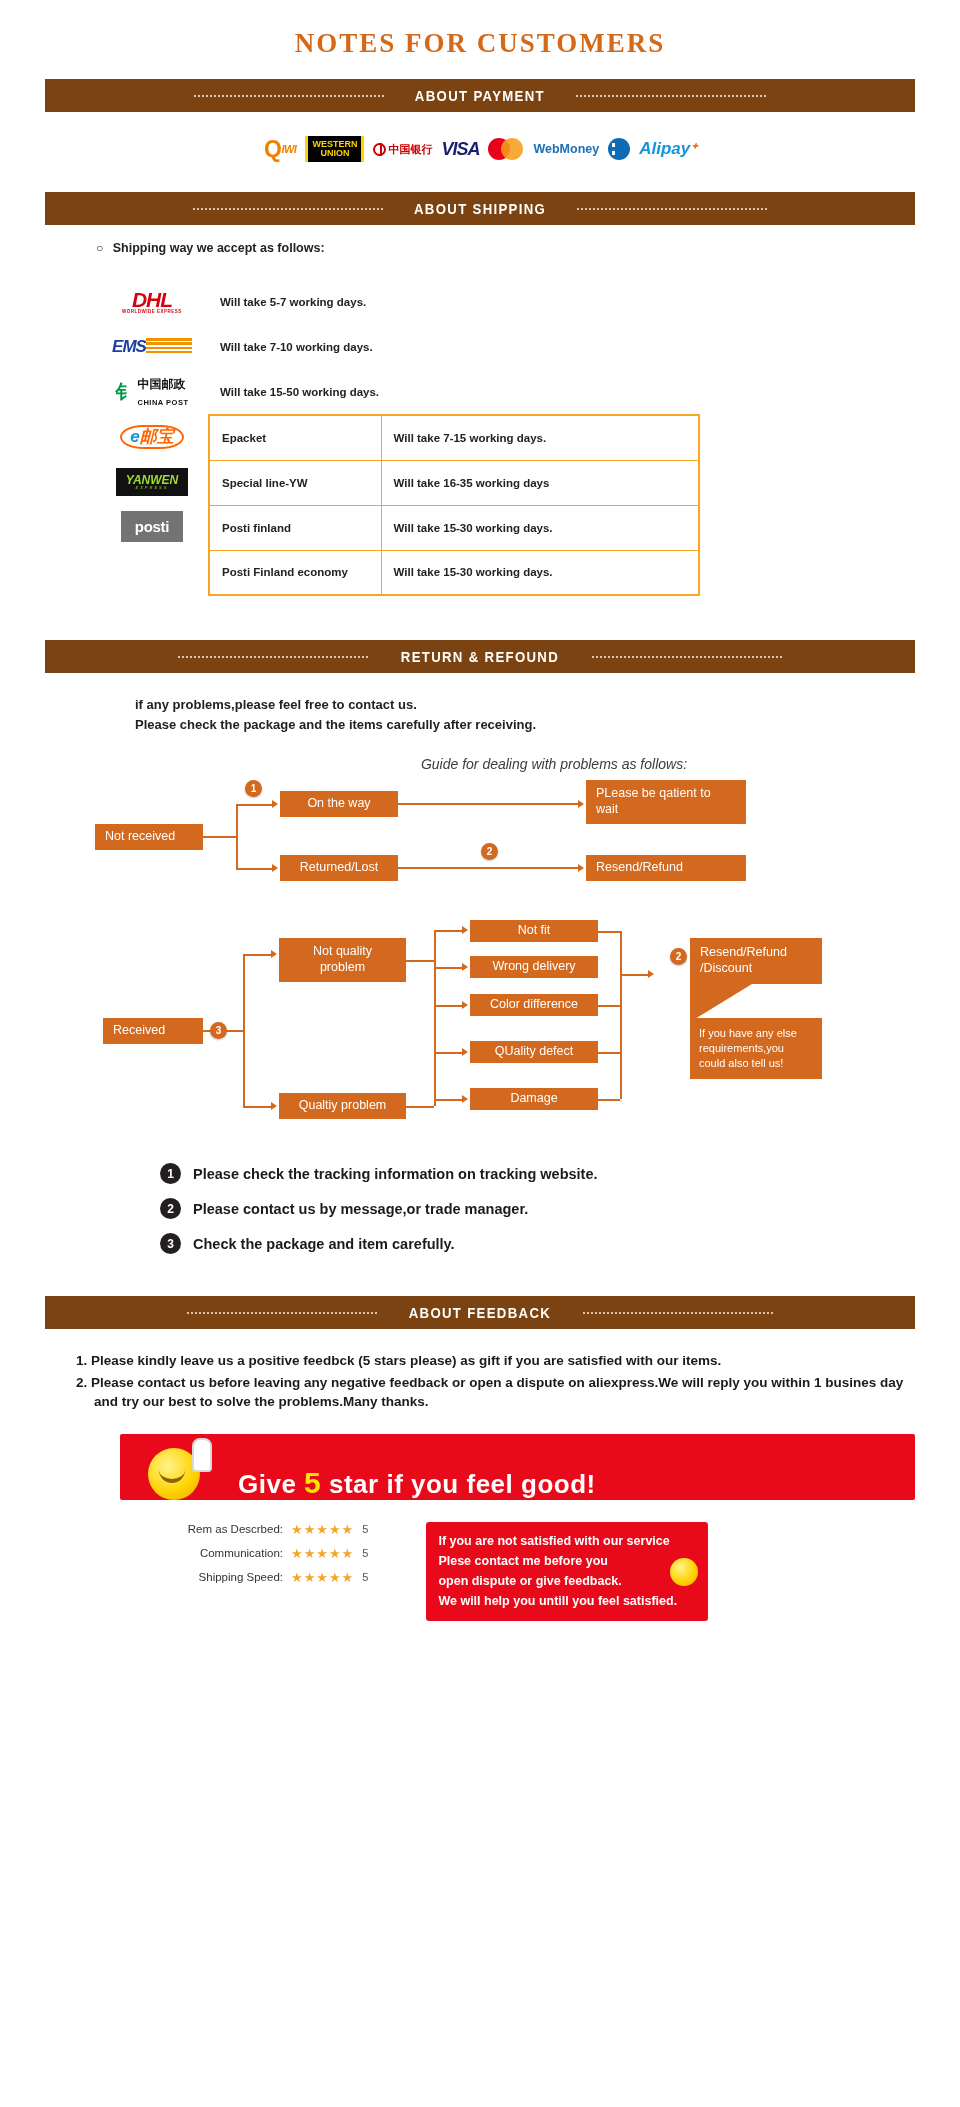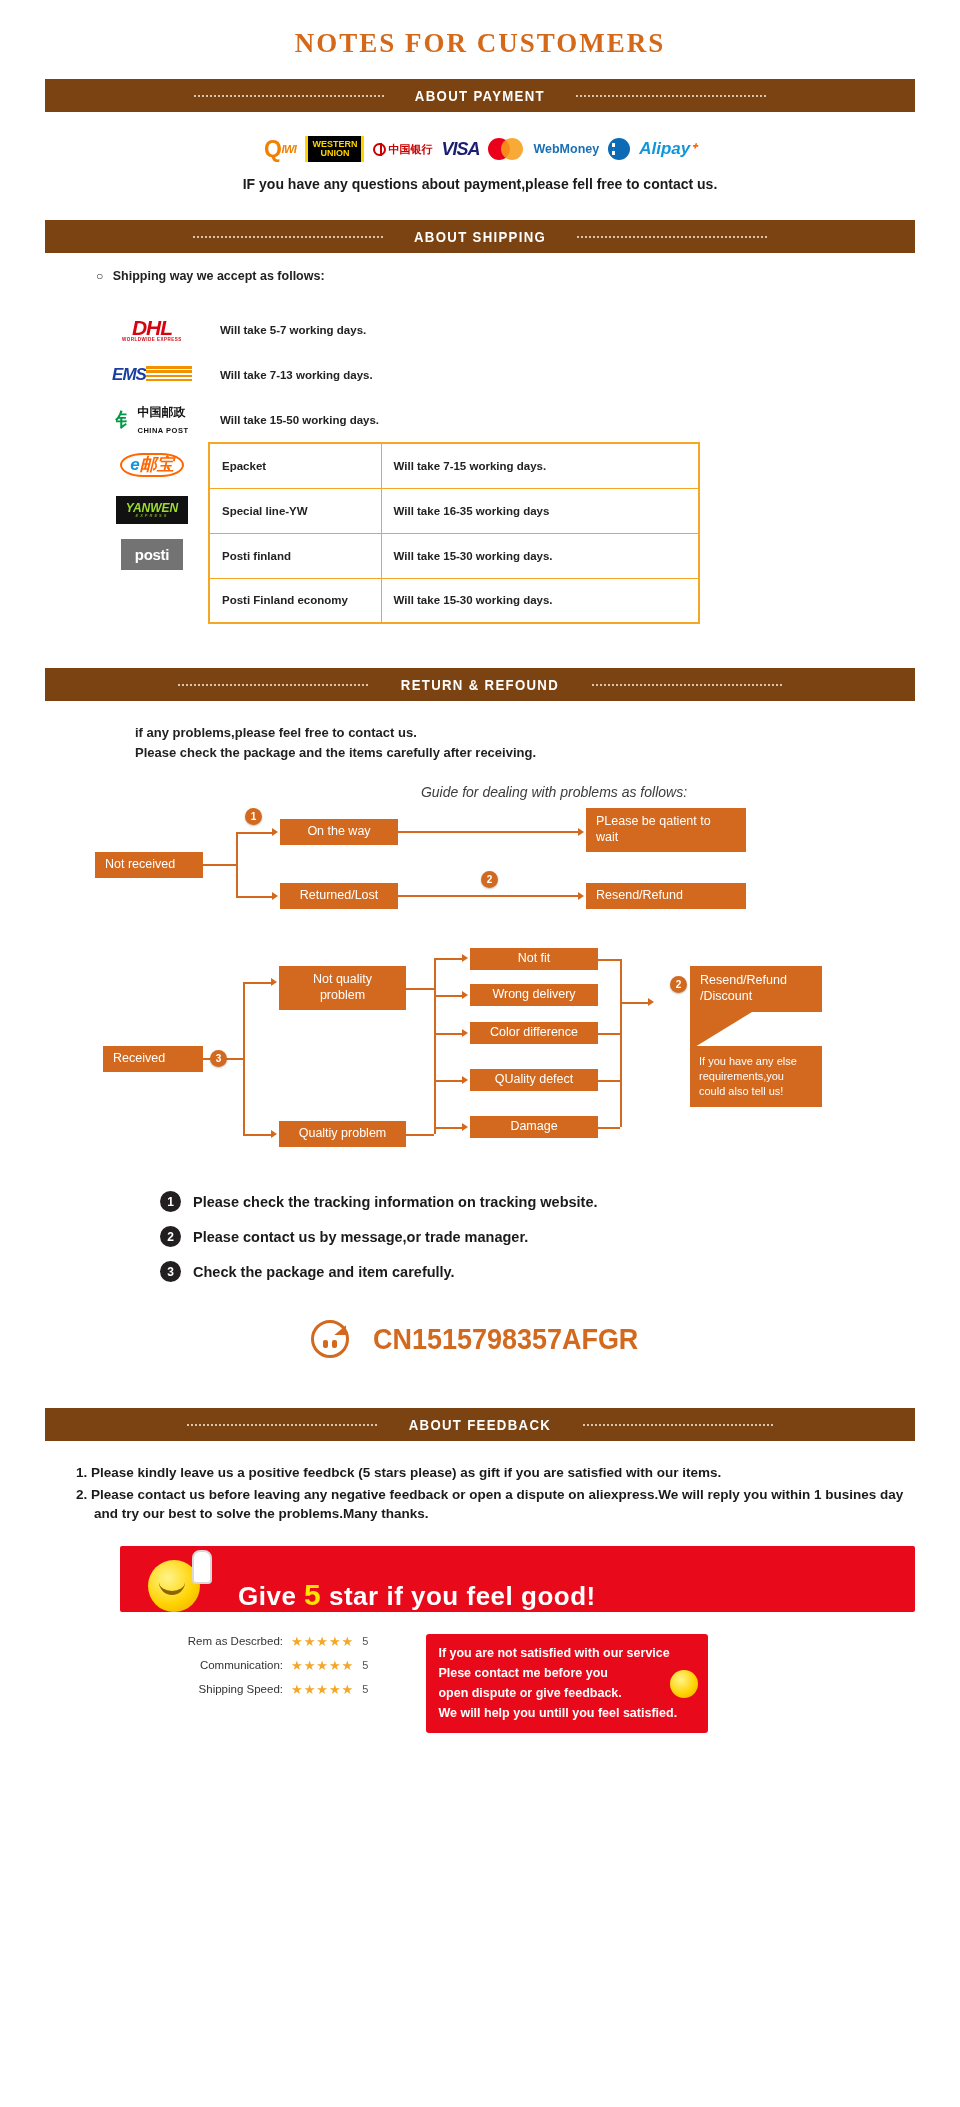--- a/index.html
+++ b/index.html
@@ -242,21 +242,20 @@
       <span class="logo lg-boc"><span class="ring"></span>中国银行</span>
       <span class="logo lg-visa">VISA</span>
       <span class="logo lg-mc">
           <i class="r"></i>
           <i class="y"></i>
         </span>
       <span class="logo lg-wm">WebMoney</span>
       <span class="lg-wmdot"></span>
       <span class="logo lg-alipay">Alipay<b>⁺</b></span>
     </div>
-    <div class="pay-note">IF you have any questions about payment,please fell free to contact us.</div>
   </div>
 
   <div class="bar" style="margin-top:20px;">
     <span class="dots"></span>
     <span class="bar-title">ABOUT   SHIPPING</span>
     <span class="dots"></span>
   </div>
 
   <div class="ship-wrap">
     <div class="ship-head">
@@ -276,21 +275,21 @@
         <span class="lg-ems">
             <span class="e">EMS</span>
             <span class="bars">
               <span></span>
               <span></span>
               <span></span>
               <span></span>
             </span>
           </span>
       </div>
-      <div class="ship-txt">Will take 7-13 working days.</div>
+      <div class="ship-txt">Will take 7-10 working days.</div>
     </div>
 
     <div class="ship-row">
       <div class="ship-logo">
         <span class="lg-cp">
             <span class="mark">钅</span>
             <span class="tx"><span class="cn">中国邮政</span><br><span class="en">CHINA POST</span></span>
           </span>
       </div>
       <div class="ship-txt">Will take 15-50 working days.</div>
@@ -428,24 +427,20 @@
     <div class="num-row">
       <span class="num-dot">2</span>
       <span class="num-txt">Please contact us by message,or trade manager.</span>
     </div>
     <div class="num-row">
       <span class="num-dot">3</span>
       <span class="num-txt">Check the package and item carefully.</span>
     </div>
   </div>
 
-  <div class="track">
-    <span class="track-icon"></span>
-    <span class="track-code">CN1515798357AFGR</span>
-  </div>
 
   <div class="bar" style="margin-top:42px;">
     <span class="dots"></span>
     <span class="bar-title">ABOUT   FEEDBACK</span>
     <span class="dots"></span>
   </div>
 
   <div class="fb-list">
     <div>1. Please kindly leave us a positive feedbck (5 stars please) as gift if you are satisfied with our items.</div>
     <div>2. Please contact us before leaving any negative feedback or open a dispute on aliexpress.We will reply you within 1 busines day and try our best to solve the problems.Many thanks.</div>

